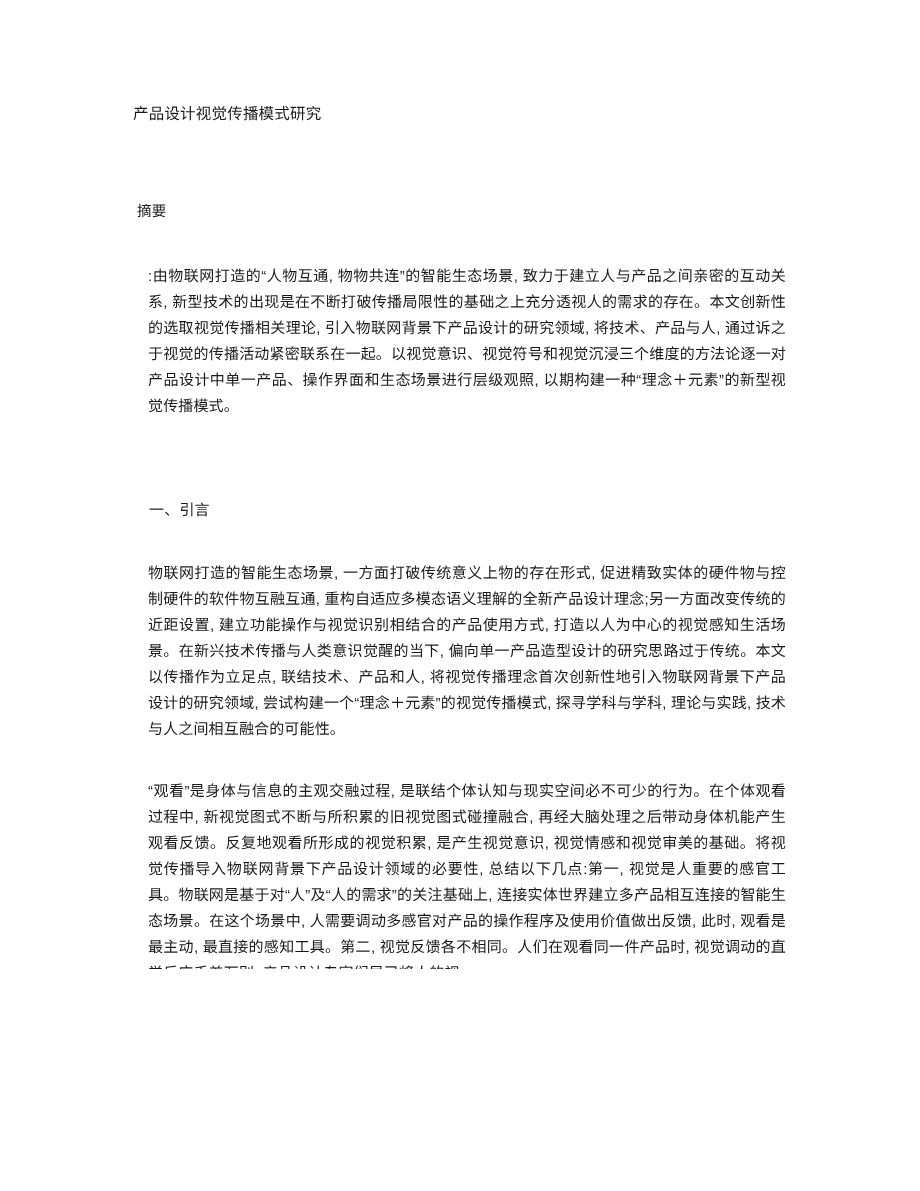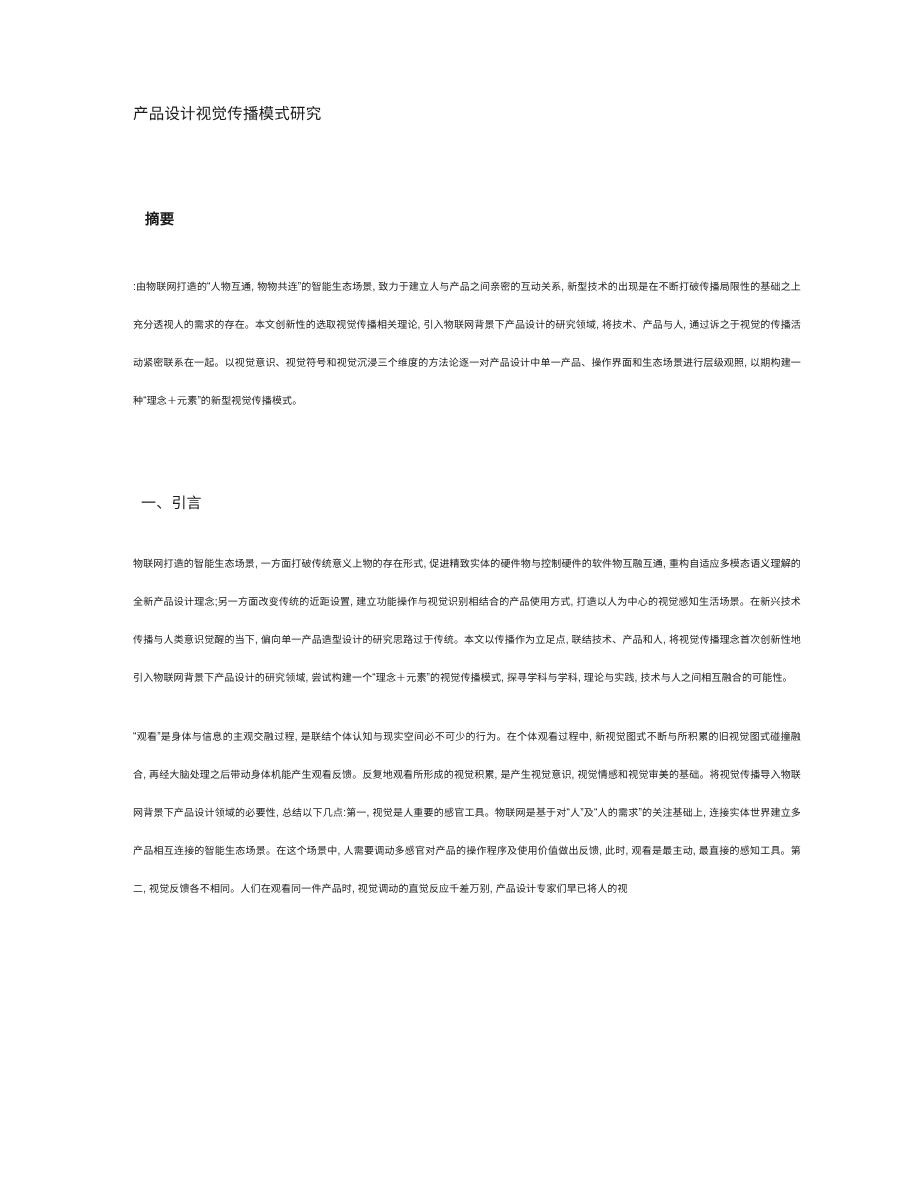--- a/index.html
+++ b/index.html
@@ -35,43 +35,43 @@
     line-height: 24px;
     font-weight: 400;
     margin: 0;
     padding-top: 102px;
     letter-spacing: 0.2px;
     color: #1a1a1a;
   }
   .section-label {
     font-size: 14.5px;
     line-height: 22px;
-    font-weight: 700;
-    margin: 12px;
+    font-weight: 400;
+    margin: 4px;
     letter-spacing: 0.2px;
     color: #1a1a1a;
   }
   .abstract-label { padding-top: 70px; }
   .keywords-label { padding-top: 61px; }
   .para {
-    font-size: 10px;
-    line-height: 38px;
-    margin: 0;
+    font-size: 15px;
+    line-height: 26px;
+    margin: 15px;
     text-align: justify;
     text-justify: inter-ideograph;
     letter-spacing: 0.15px;
     color: #1a1a1a;
   }
   .abstract-body { padding-top: 26px; }
   .keywords-body { padding-top: 26px; }
   .heading {
     font-size: 15px;
     line-height: 26px;
     font-weight: 400;
-    margin: 8px;
+    margin: 16px;
     letter-spacing: 0.2px;
     color: #1a1a1a;
   }
   .heading-1 { padding-top: 62px; }
   .heading-2 { padding-top: 60px; }
   .body-after-heading { padding-top: 21px; }
 </style>
 </head>
 <body>
 

